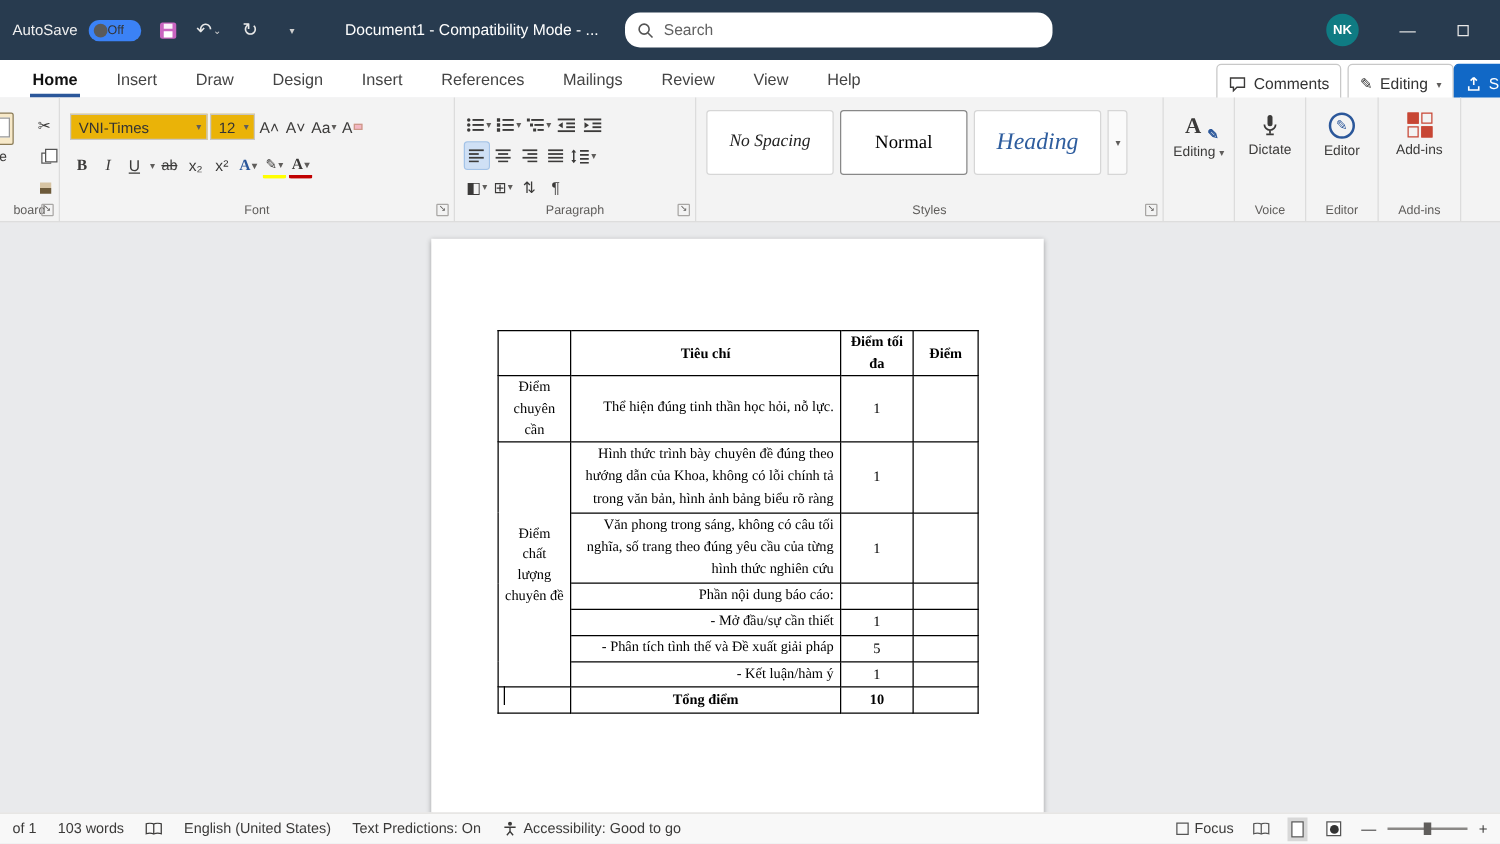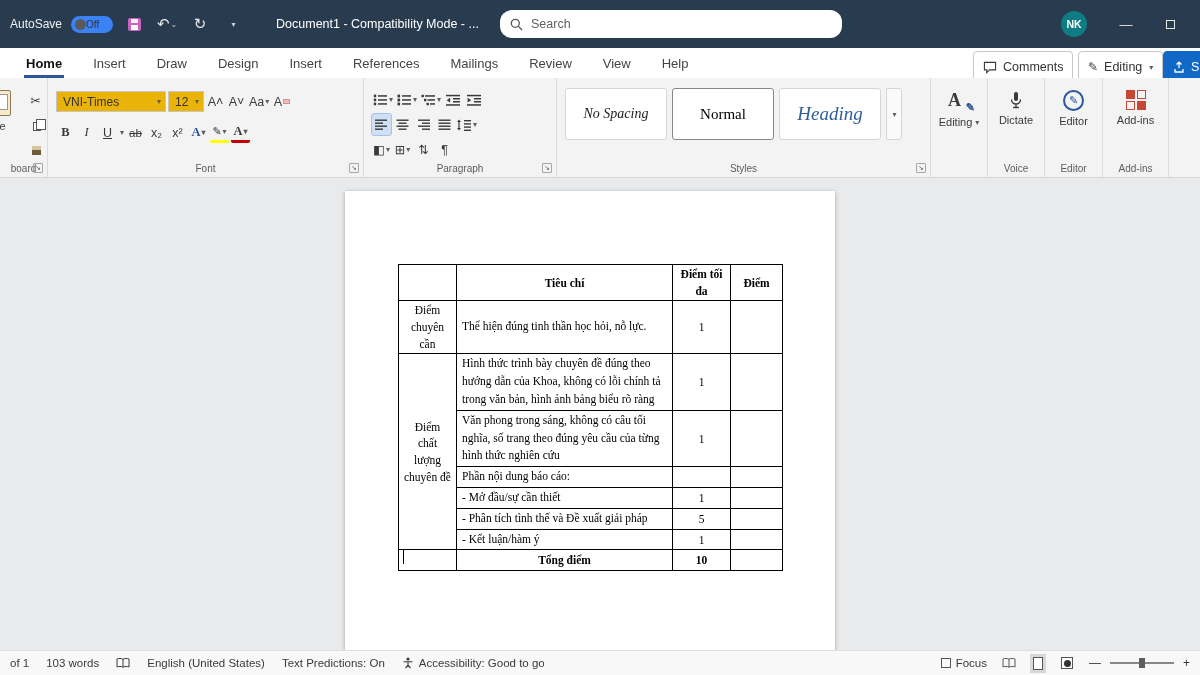--- a/index.html
+++ b/index.html
@@ -95,21 +95,21 @@
   .lblrow { display:flex; align-items:center; gap:2px; }
 
   
   .docarea { position:absolute; top:178px; left:0; width:1200px; height:472px; background:#e9eaec; overflow:hidden; }
   .page { position:absolute; left:345px; top:13px; width:490px; height:500px; background:#fff; box-shadow:0 1px 4px rgba(0,0,0,.3); cursor:text; }
   .doc-table { position:absolute; left:53px; top:73px; border-collapse:collapse; table-layout:fixed; width:384px; font-family:"Liberation Serif",serif; color:#000; }
   .doc-table td { border:1px solid #000; font-size:11.5px; padding:1px 5px; vertical-align:middle; }
   .c { text-align:center; }
   .b { font-weight:bold; }
   .lblcell { text-align:center; line-height:1.45; padding:1px 2px; }
-  .crit { text-align:left; line-height:1.55; padding:2px 5px; }
+  .crit { text-align:right; line-height:1.55; padding:2px 5px; }
   .cursorbar { position:absolute; left:58px; top:358px; width:1px; height:15px; background:#000; }
 
   
   .statusbar { position:absolute; bottom:0; left:0; width:1200px; height:25px; background:#f8f8f8; border-top:1px solid #e1dfdd; display:flex; align-items:center; padding:0 10px; gap:17px; font-size:11.5px; color:#3b3a39; }
   .sb-item { display:flex; align-items:center; gap:5px; cursor:pointer; white-space:nowrap; }
   .sb-right { margin-left:auto; display:flex; align-items:center; gap:15px; }
   .focus-ic { width:10px; height:10px; border:1px solid #555; }
   .vicon { width:14px; height:14px; display:flex; align-items:center; justify-content:center; cursor:pointer; }
   .page-ic { width:10px; height:13px; border:1px solid #555; background:#fff; }
   .page-ic.active { box-shadow:0 0 0 3px #d8d8d8; }

